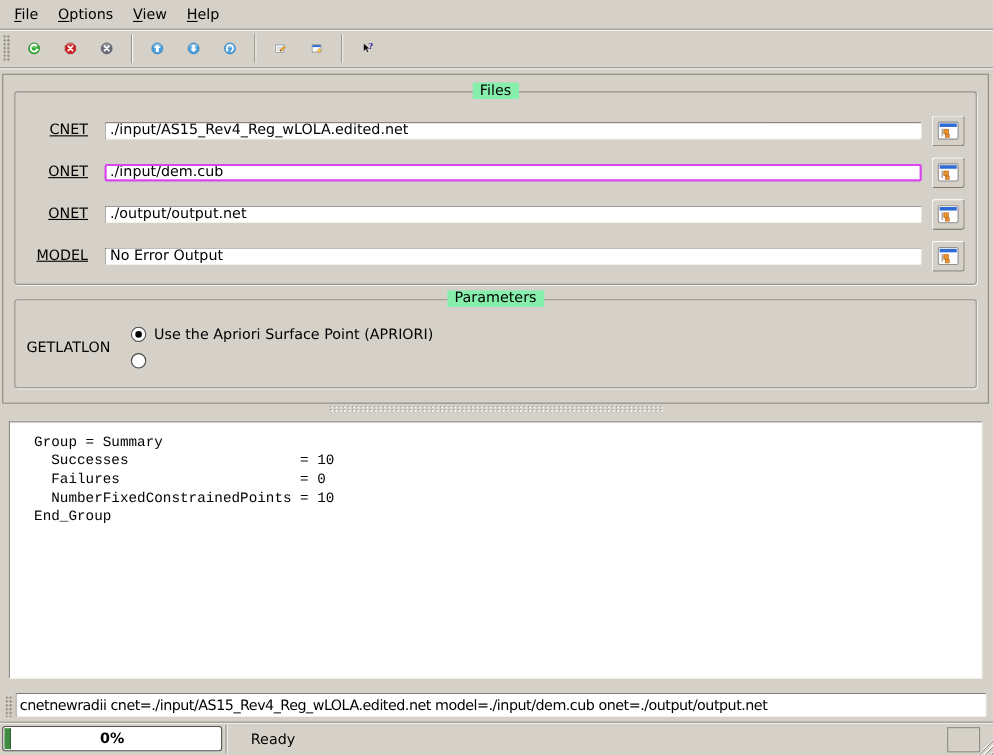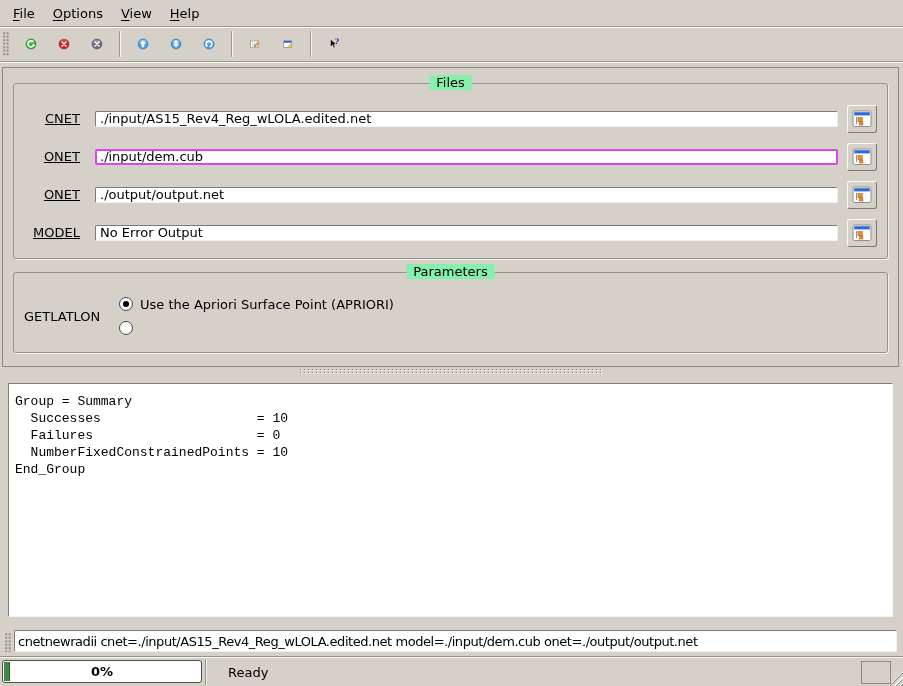--- a/index.html
+++ b/index.html
@@ -60,21 +60,21 @@
   
   .splitter{position:absolute;left:300px;top:369px;width:303px;height:6px;
     background-image:
       radial-gradient(circle at 1.4px 1.4px,#fdfcf8 0 .8px,transparent 1.1px),
       radial-gradient(circle at 1px 1px,#8f8a80 0 .8px,transparent 1.1px);
     background-size:4px 3px;}
 
   
   .output{position:absolute;left:8px;top:383px;width:885px;height:234px;box-sizing:border-box;
     background:#fff;border:1px solid;border-color:#84807a #f5f3ee #f5f3ee #84807a;overflow:hidden;}
-  .output pre{margin:9px 6px;font:13px/17px "Liberation Mono","DejaVu Sans Mono",monospace;white-space:pre;}
+  .output pre{margin:9px 22px;font:13px/17px "Liberation Mono","DejaVu Sans Mono",monospace;white-space:pre;}
 
   
   .cmd-handle{position:absolute;left:5px;top:633px;width:7px;height:19px;
     background-image:radial-gradient(circle at 1.2px 1.2px,#928d83 0 .9px,transparent 1.3px);
     background-size:3.5px 3.5px;}
   .cmd-input{position:absolute;left:14px;top:630px;width:883px;height:22px;box-sizing:border-box;
     background:#fff;border:1px solid;border-color:#7f7b74 #f3f1eb #f3f1eb #7f7b74;border-radius:2px;
     font:13px "DejaVu Sans","Liberation Sans",sans-serif;letter-spacing:-.45px;
     padding:0 3px;color:#000;outline:none;}
 

